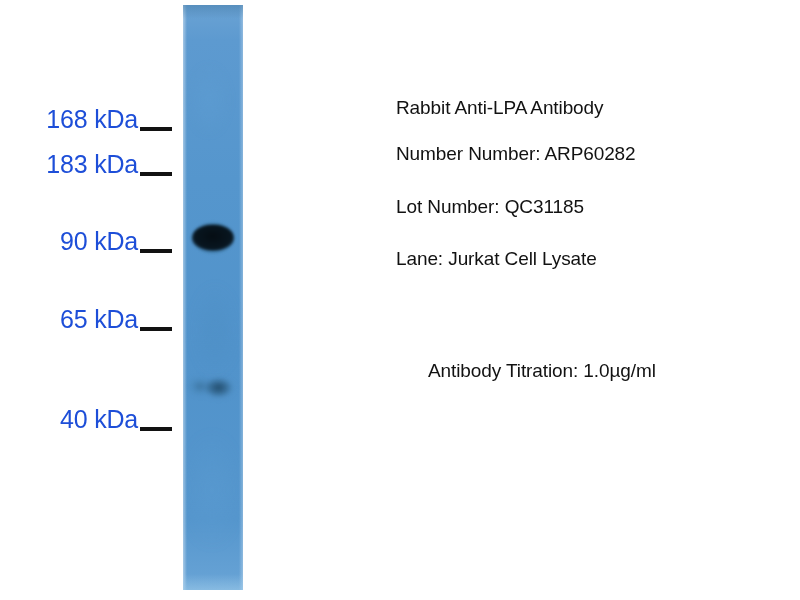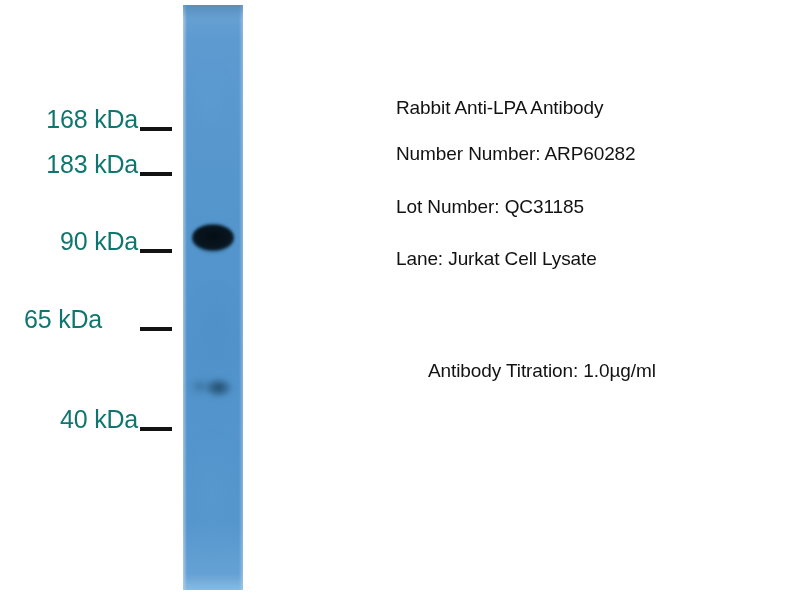--- a/index.html
+++ b/index.html
@@ -38,21 +38,21 @@
     position: absolute;
     right: 6px;
     display: flex;
     align-items: baseline;
     justify-content: flex-end;
     white-space: nowrap;
   }
   .marker-label {
     font-size: 25px;
     letter-spacing: -0.2px;
-    color: #0f766e;
+    color: #1d4ed8;
   }
   .marker-tick {
     display: inline-block;
     width: 32px;
     height: 4px;
     background: #121212;
     margin-left: 2px;
     position: relative;
     top: 3px;
   }
@@ -175,21 +175,21 @@
     <div class="marker-row" style="top:150px;">
       <span class="marker-label">183 kDa</span>
       <span class="marker-tick"></span>
     </div>
 
     <div class="marker-row" style="top:227px;">
       <span class="marker-label">90 kDa</span>
       <span class="marker-tick"></span>
     </div>
 
-    <div class="marker-row" style="top:305px;gap:36px;">
+    <div class="marker-row" style="top:305px;">
       <span class="marker-label">65 kDa</span>
       <span class="marker-tick"></span>
     </div>
 
     <div class="marker-row" style="top:405px;">
       <span class="marker-label">40 kDa</span>
       <span class="marker-tick"></span>
     </div>
 
   </div>

